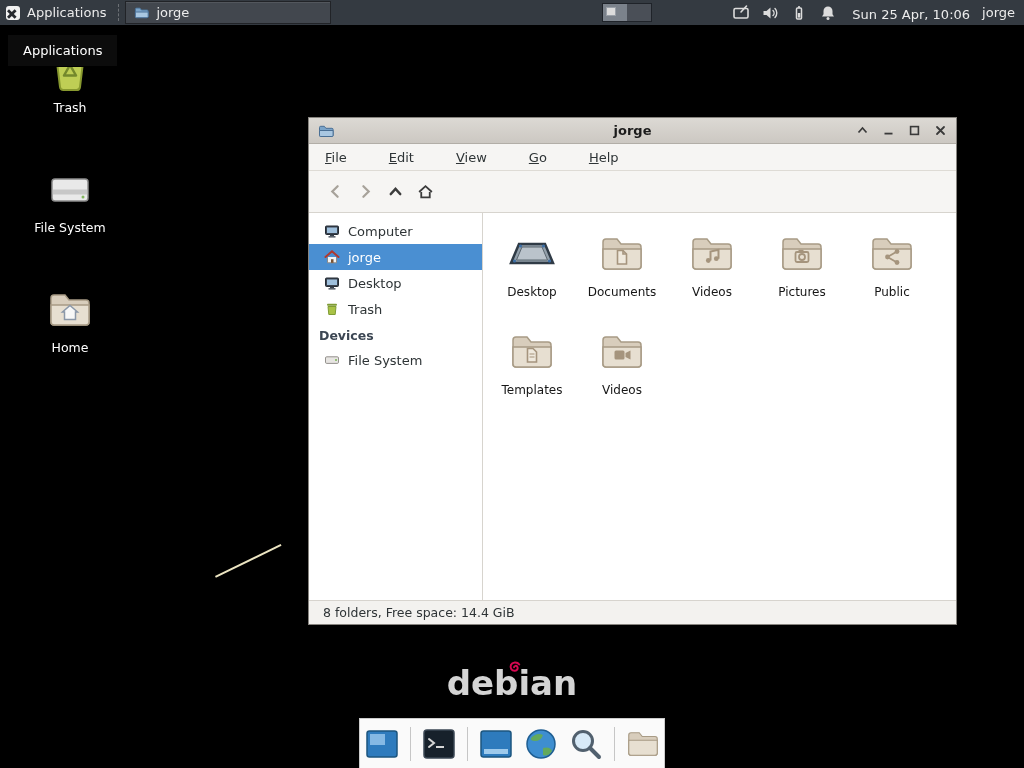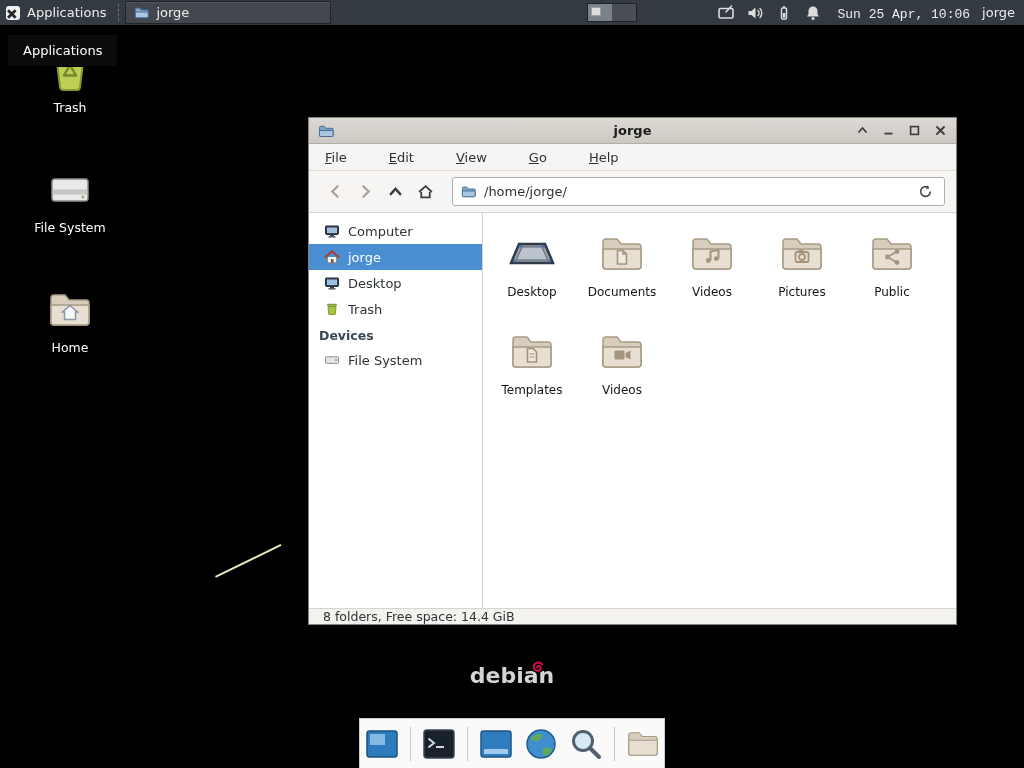--- a/index.html
+++ b/index.html
@@ -20,21 +20,21 @@
     box-shadow:inset 0 1px 0 rgba(255,255,255,.09);}
   .task-btn svg{width:15px;height:15px;flex:none;}
   .task-btn span{white-space:nowrap;overflow:hidden;}
   .p-spacer{flex:1;}
   .pager{display:flex;height:19px;border:1px solid #1f2329;margin-right:80px;}
   .ws{width:24px;background:#4a4f57;position:relative;}
   .ws.active{background:#7b828b;}
   .ws-win{position:absolute;left:3px;top:3px;width:10px;height:9px;background:#dcdcdc;border:1px solid #9aa0a8;}
   .tray{display:flex;align-items:center;gap:11px;}
   .tray svg{width:18px;height:18px;}
-  .clock{margin:4px 12px 0 15px;white-space:nowrap;font-family:Liberation Mono, monospace;}
+  .clock{margin:4px 12px 0 15px;white-space:nowrap;}
   .p-user{margin-right:9px;}
 
   
   .tooltip{position:absolute;left:7px;top:34px;background:#0c0c0c;color:#fff;
     padding:8px 15px;font-size:13px;z-index:70;border:1px solid #000;}
 
   
   .desk-item{position:absolute;left:15px;width:110px;display:flex;flex-direction:column;
     align-items:center;z-index:5;cursor:default;}
   .desk-item svg{width:48px;height:48px;}
@@ -73,30 +73,30 @@
   .side-header{font-weight:bold;color:#3c4document3;color:#3c4653;padding:6px 10px 4px;font-size:12.5px;}
   .side-item{display:flex;align-items:center;gap:8px;height:26px;padding-left:15px;}
   .side-item svg{width:16px;height:16px;flex:none;}
   .side-item.selected{background:#4a8fd2;color:#fff;}
 
   .main{flex:1;background:#fff;padding:13px 0 0 4px;display:flex;flex-wrap:wrap;align-content:flex-start;}
   .gi{width:90px;height:98px;display:flex;flex-direction:column;align-items:center;padding-top:4px;}
   .gi svg{width:48px;height:48px;}
   .gi-label{margin-top:7px;font-size:12px;color:#161616;}
 
-  .statusbar{height:16px;background:#f3f2ef;border-top:1px solid #d7d4ce;display:flex;
+  .statusbar{height:24px;background:#f3f2ef;border-top:1px solid #d7d4ce;display:flex;
     align-items:center;padding:0 14px;font-size:12.5px;color:#2e3436;flex:none;}
 
   
   .stray-line{position:absolute;left:215px;top:576px;width:73px;border-top:2px solid #ece5c2;
     transform:rotate(-26deg);transform-origin:0 0;z-index:4;}
 
   
   .debian{position:absolute;top:663px;left:50%;transform:translateX(-50%);z-index:3;}
-  .debian-inner{position:relative;font-size:22px;font-weight:bold;color:#d4d4d4;
+  .debian-inner{position:relative;font-size:34px;font-weight:bold;color:#d4d4d4;
     font-family:"DejaVu Sans",sans-serif;letter-spacing:0;}
   .swirl{position:absolute;left:61px;top:-3px;width:14px;height:14px;}
 
   
   .dock{position:absolute;left:50%;transform:translateX(-50%);bottom:0;width:306px;height:50px;
     background:#fafafa;border:1px solid #cccccc;border-bottom:none;display:flex;align-items:center;
     justify-content:center;gap:7px;z-index:15;}
   .dock-item{width:38px;height:38px;display:flex;align-items:center;justify-content:center;}
   .dock-item svg{width:36px;height:36px;}
   .dock-sep{width:1px;height:34px;background:#c6c6c6;margin:0 2px;}
@@ -266,32 +266,20 @@
       <svg viewBox="0 0 16 16">
           <path d="M3.5 10.5 L8 5.5 L12.5 10.5" fill="none" stroke="#3c3c3c" stroke-width="2.2" stroke-linecap="round"></path>
         </svg>
     </div>
     <div class="nav-btn">
       <svg viewBox="0 0 16 16">
         <path d="M2 8.5 L8 3 L14 8.5" fill="none" stroke="#3c3c3c" stroke-width="1.7"></path>
         <path d="M4 8.5 V13.5 H12 V8.5" fill="none" stroke="#3c3c3c" stroke-width="1.7"></path>
       </svg>
     </div>
-    <div class="path-entry">
-      <svg viewBox="0 0 16 16">
-          <use href="#fold16"></use>
-        </svg>
-      <span class="path-text">/home/jorge/</span>
-      <div class="reload-btn">
-        <svg viewBox="0 0 16 16">
-          <path d="M13.2 8 a5.2 5.2 0 1 1 -1.9-4" fill="none" stroke="#3c3c3c" stroke-width="1.6"></path>
-          <path d="M10.6 1.2 l1.2 3.4 -3.5 .6 z" fill="#3c3c3c"></path>
-        </svg>
-      </div>
-    </div>
   </div>
 
   <div class="win-body">
     <div class="sidebar">
       <div class="side-item">
         <svg viewBox="0 0 16 16">
             <use href="#comp16"></use>
           </svg>
         <span>Computer</span>
       </div>

